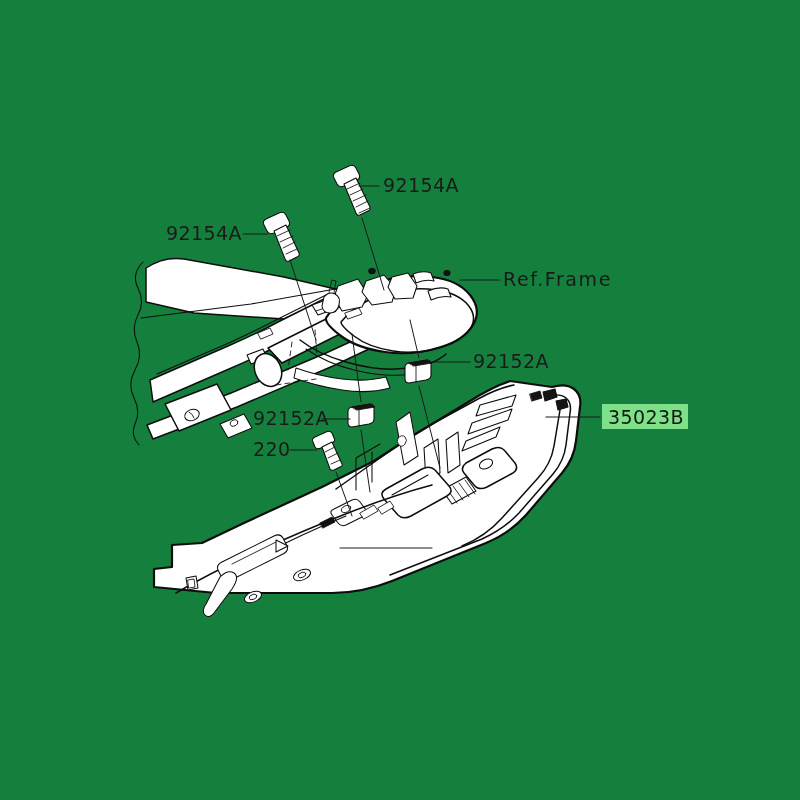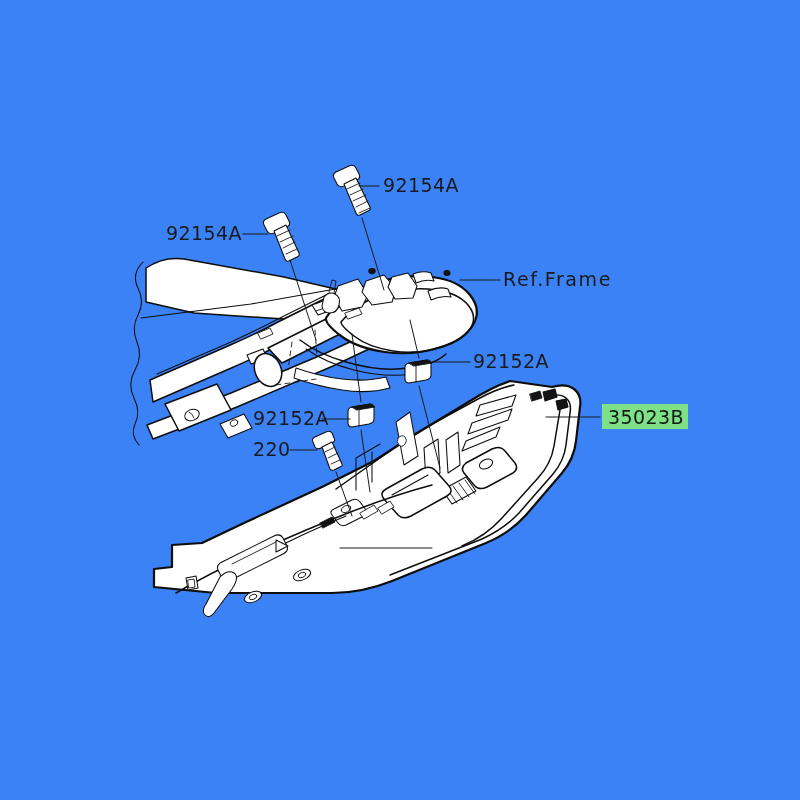--- a/index.html
+++ b/index.html
@@ -70,21 +70,21 @@
   .ol-hair  { stroke-width: 0.85; }
   .fill-white { fill: #ffffff; }
   .fill-dark  { fill: #141414; }
   .dashed {
     stroke-dasharray: 5 4;
   }
 </style>
 </head>
 <body>
 
-<div id="diagram-root" style="background: #3b82f6;">
+<div id="diagram-root" style="background: #15803d;">
 
   <svg id="parts-svg" viewBox="0 0 800 800" xmlns="http://www.w3.org/2000/svg">
 
     <g>
 
       <path class="outline ol-thin" d="M143 262 q-12 12 -5 26 q7 14 0 27 q-7 13 -1 27 q6 14 -2 28 q-8 14 -1 28 q7 14 1 26 q-5 11 4 21"></path>
 
       <path class="outline ol-med fill-white" d="M146 268 q18 -12 38 -9 l100 18 l60 14 l-60 28 l-90 -6 l-48 -11 z"></path>
       <path class="outline ol-thin" d="M141 318 l110 -14 l90 -16"></path>
 

